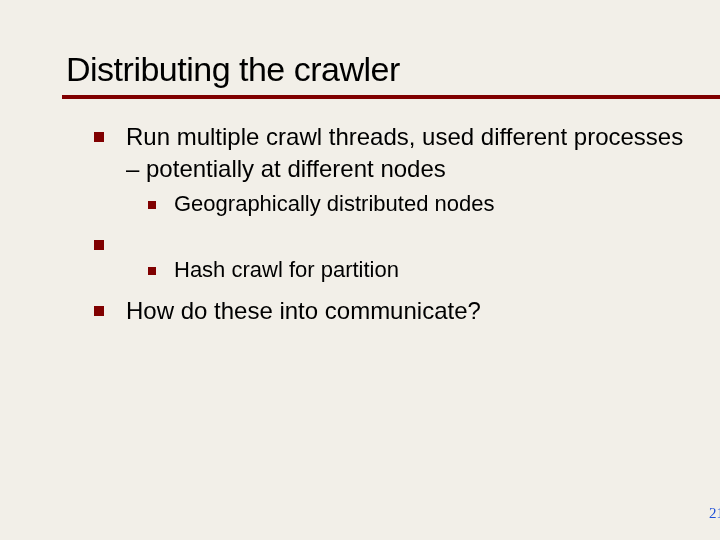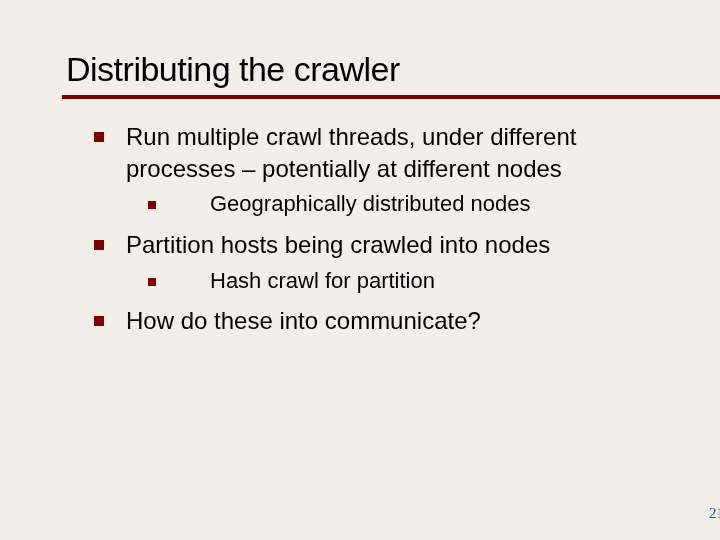--- a/index.html
+++ b/index.html
@@ -56,21 +56,20 @@
     color: #000;
     line-height: 1.32;
     font-family: Verdana, Geneva, sans-serif;
   }
   .item-l2 {
     display: flex;
     align-items: flex-start;
     margin-left: 54px;
     margin-top: 6px;
     margin-bottom: 10px;
-    gap: 36px;
   }
   .bullet-l2 {
     width: 8px;
     height: 8px;
     background: #800000;
     flex-shrink: 0;
     margin-top: 11px;
     margin-right: 18px;
   }
   .text-l2 {
@@ -92,30 +91,29 @@
 <body>
 
 <div class="slide">
   <div class="title">Distributing the crawler</div>
   <div class="rule"></div>
 
   <div class="content">
 
     <div class="item-l1">
       <div class="bullet-l1"></div>
-      <div class="text-l1">Run multiple crawl threads, under different processes – potentially at different nodes</div>
+      <div class="text-l1">Run multiple crawl threads, used different processes – potentially at different nodes</div>
     </div>
     <div class="item-l2">
       <div class="bullet-l2"></div>
       <div class="text-l2">Geographically distributed nodes</div>
     </div>
 
     <div class="item-l1">
       <div class="bullet-l1"></div>
-      <div class="text-l1">Partition hosts being crawled into nodes</div>
     </div>
     <div class="item-l2">
       <div class="bullet-l2"></div>
       <div class="text-l2">Hash crawl for partition</div>
     </div>
 
     <div class="item-l1">
       <div class="bullet-l1"></div>
       <div class="text-l1">How do these into communicate?</div>
     </div>

